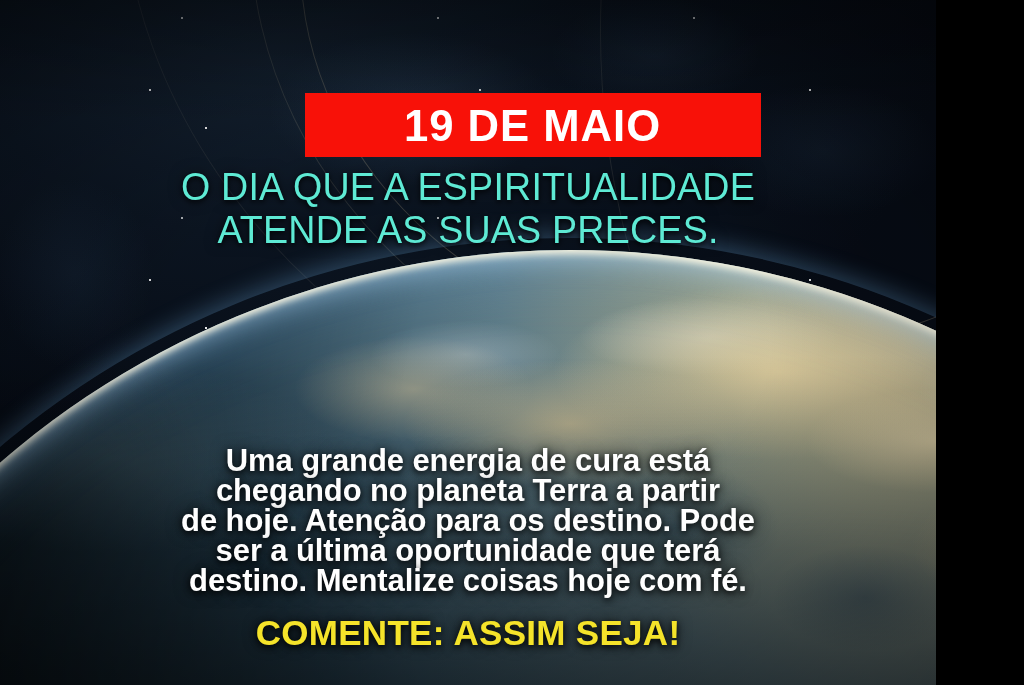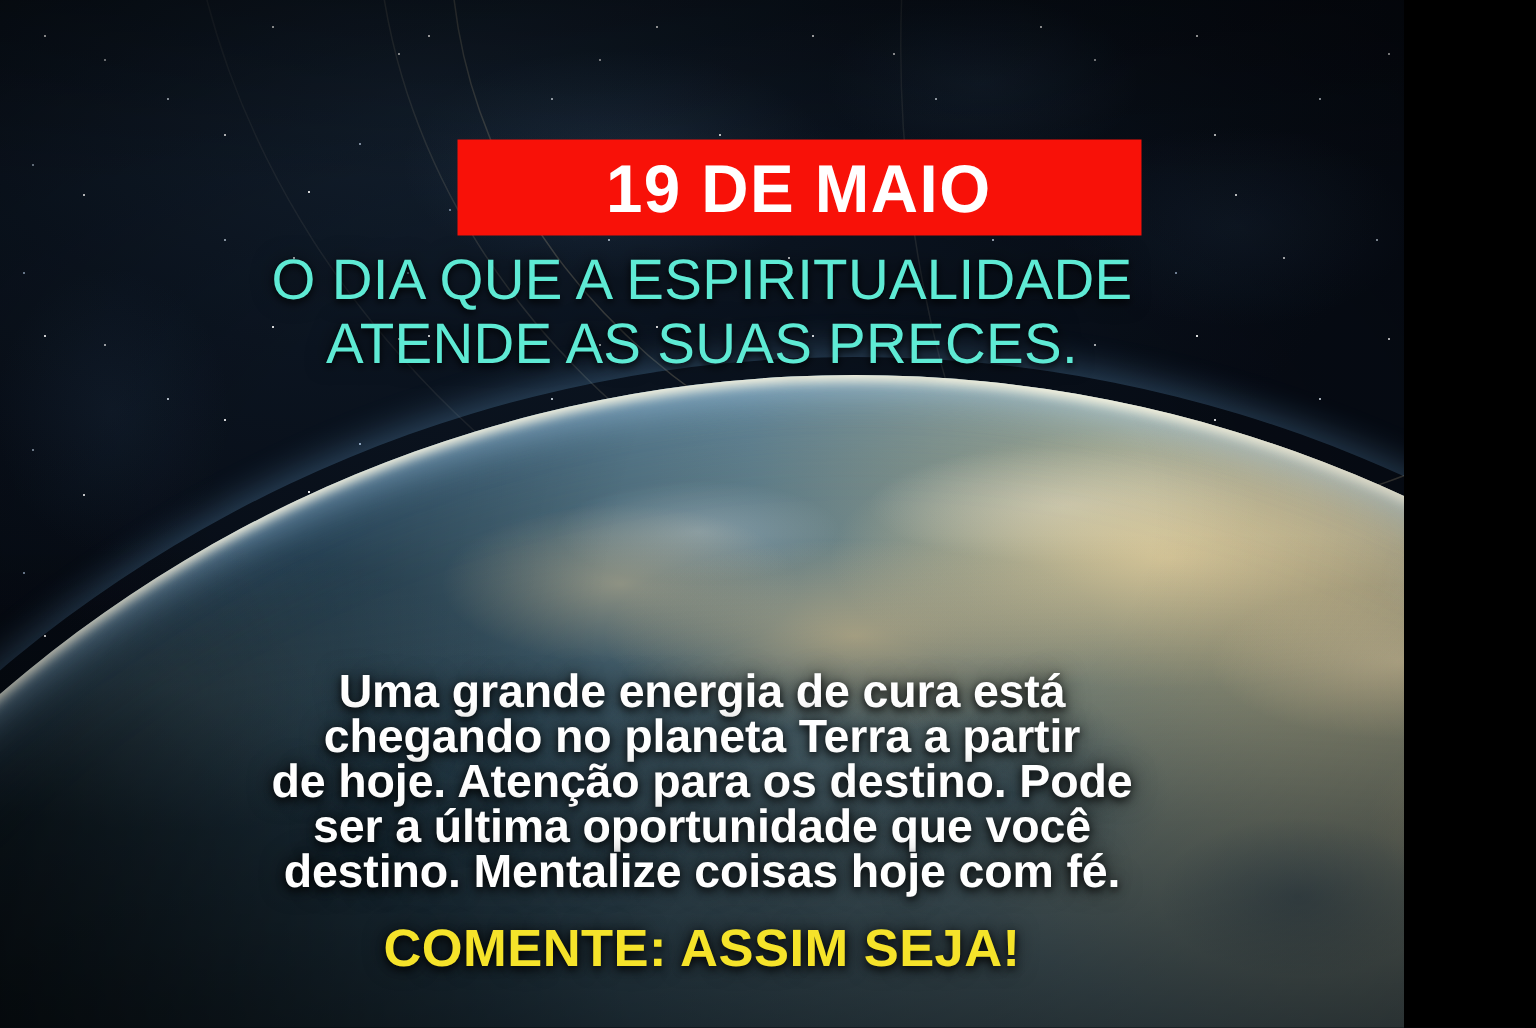--- a/index.html
+++ b/index.html
@@ -263,20 +263,20 @@
 
     <div class="headline">
       <span class="headline-line">O DIA QUE A ESPIRITUALIDADE</span>
       <span class="headline-line">ATENDE AS SUAS PRECES.</span>
     </div>
 
     <div class="body-copy">
       <span class="body-line">Uma grande energia de cura está</span>
       <span class="body-line">chegando no planeta Terra a partir</span>
       <span class="body-line">de hoje. Atenção para os destino. Pode</span>
-      <span class="body-line">ser a última oportunidade que você</span>
+      <span class="body-line">ser a última oportunidade que terá</span>
       <span class="body-line">destino. Mentalize coisas hoje com fé.</span>
     </div>
 
     <div class="cta">COMENTE: ASSIM SEJA!</div>
 
   </div>
 </div>
 
 </body></html>

